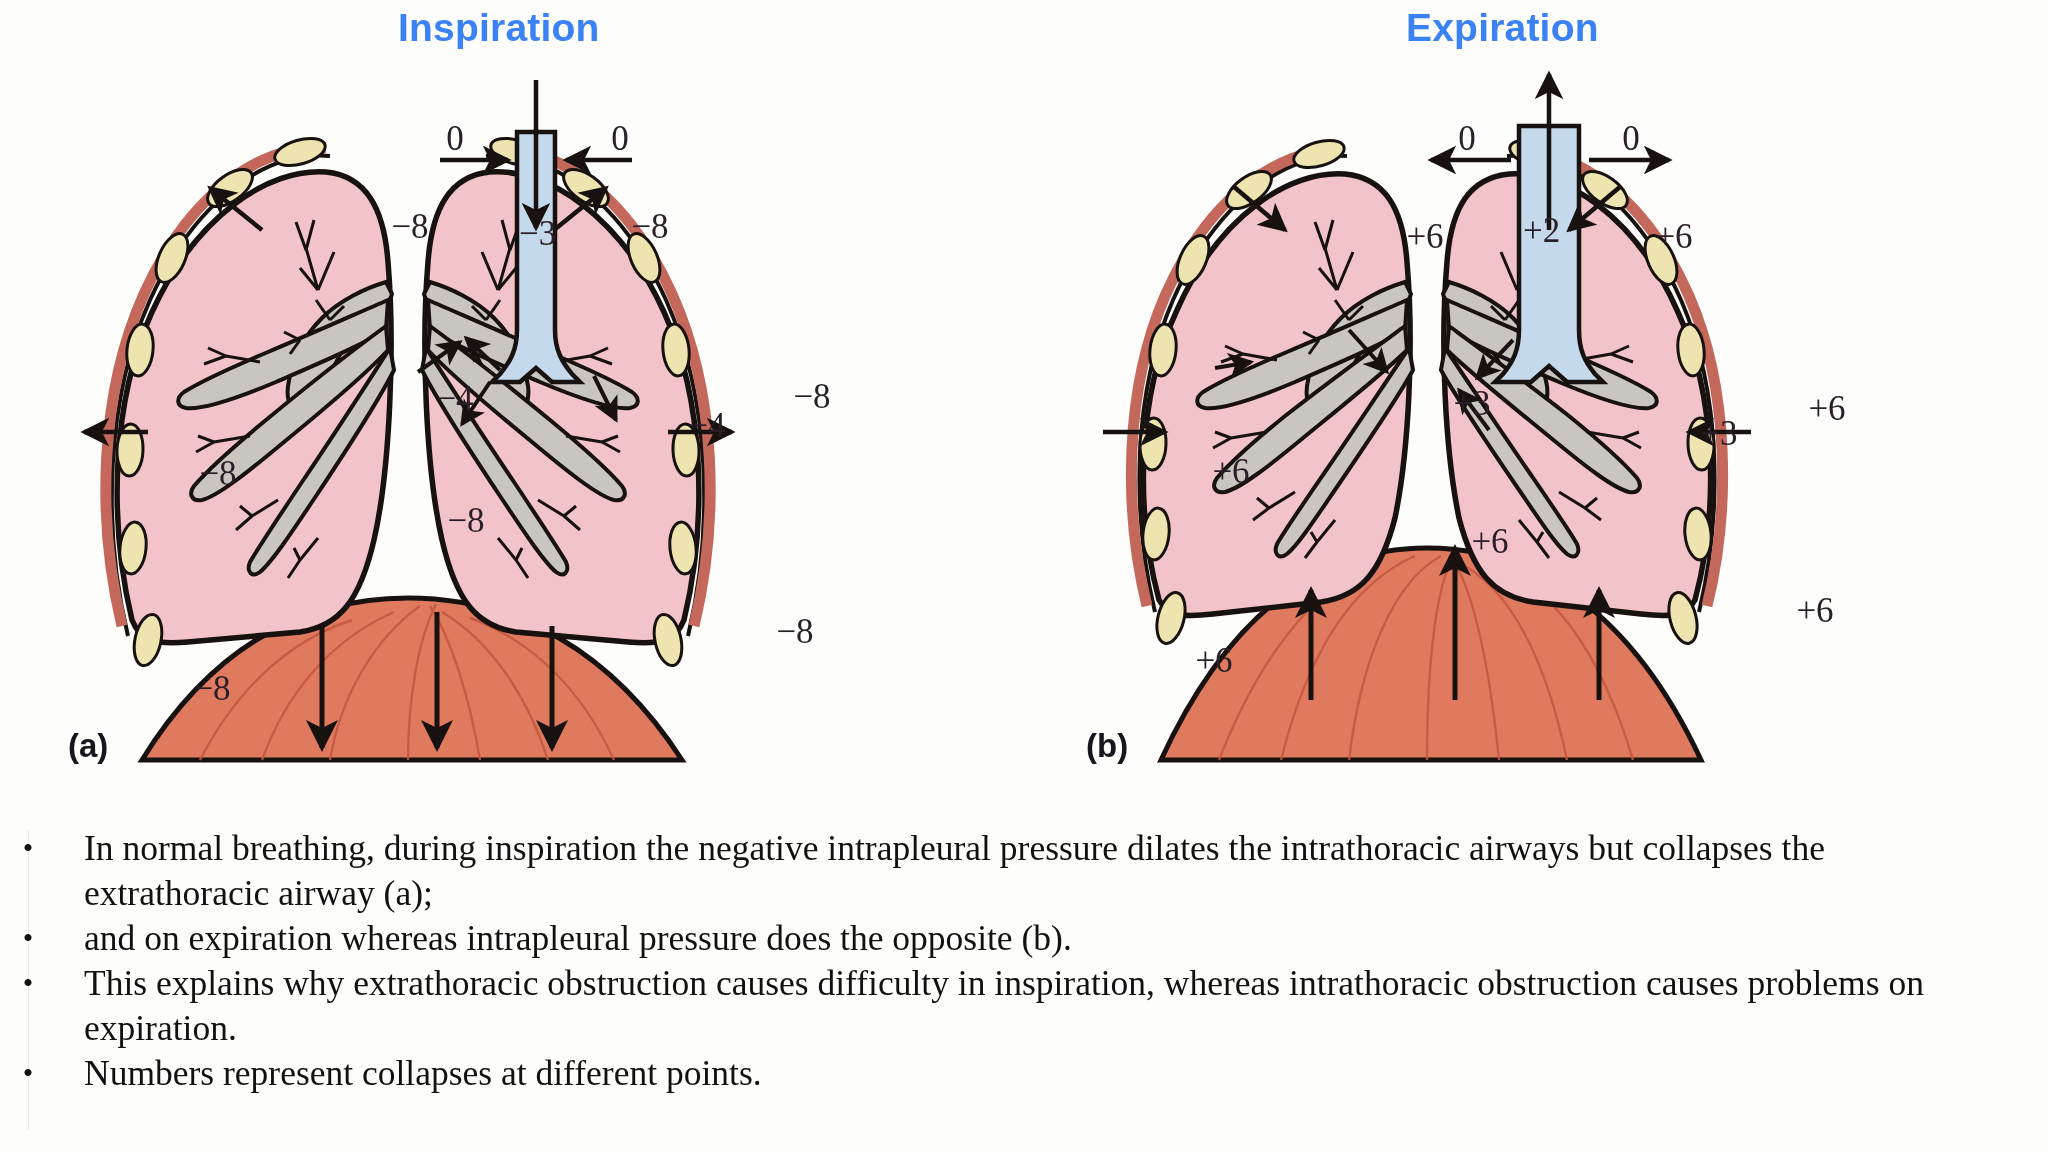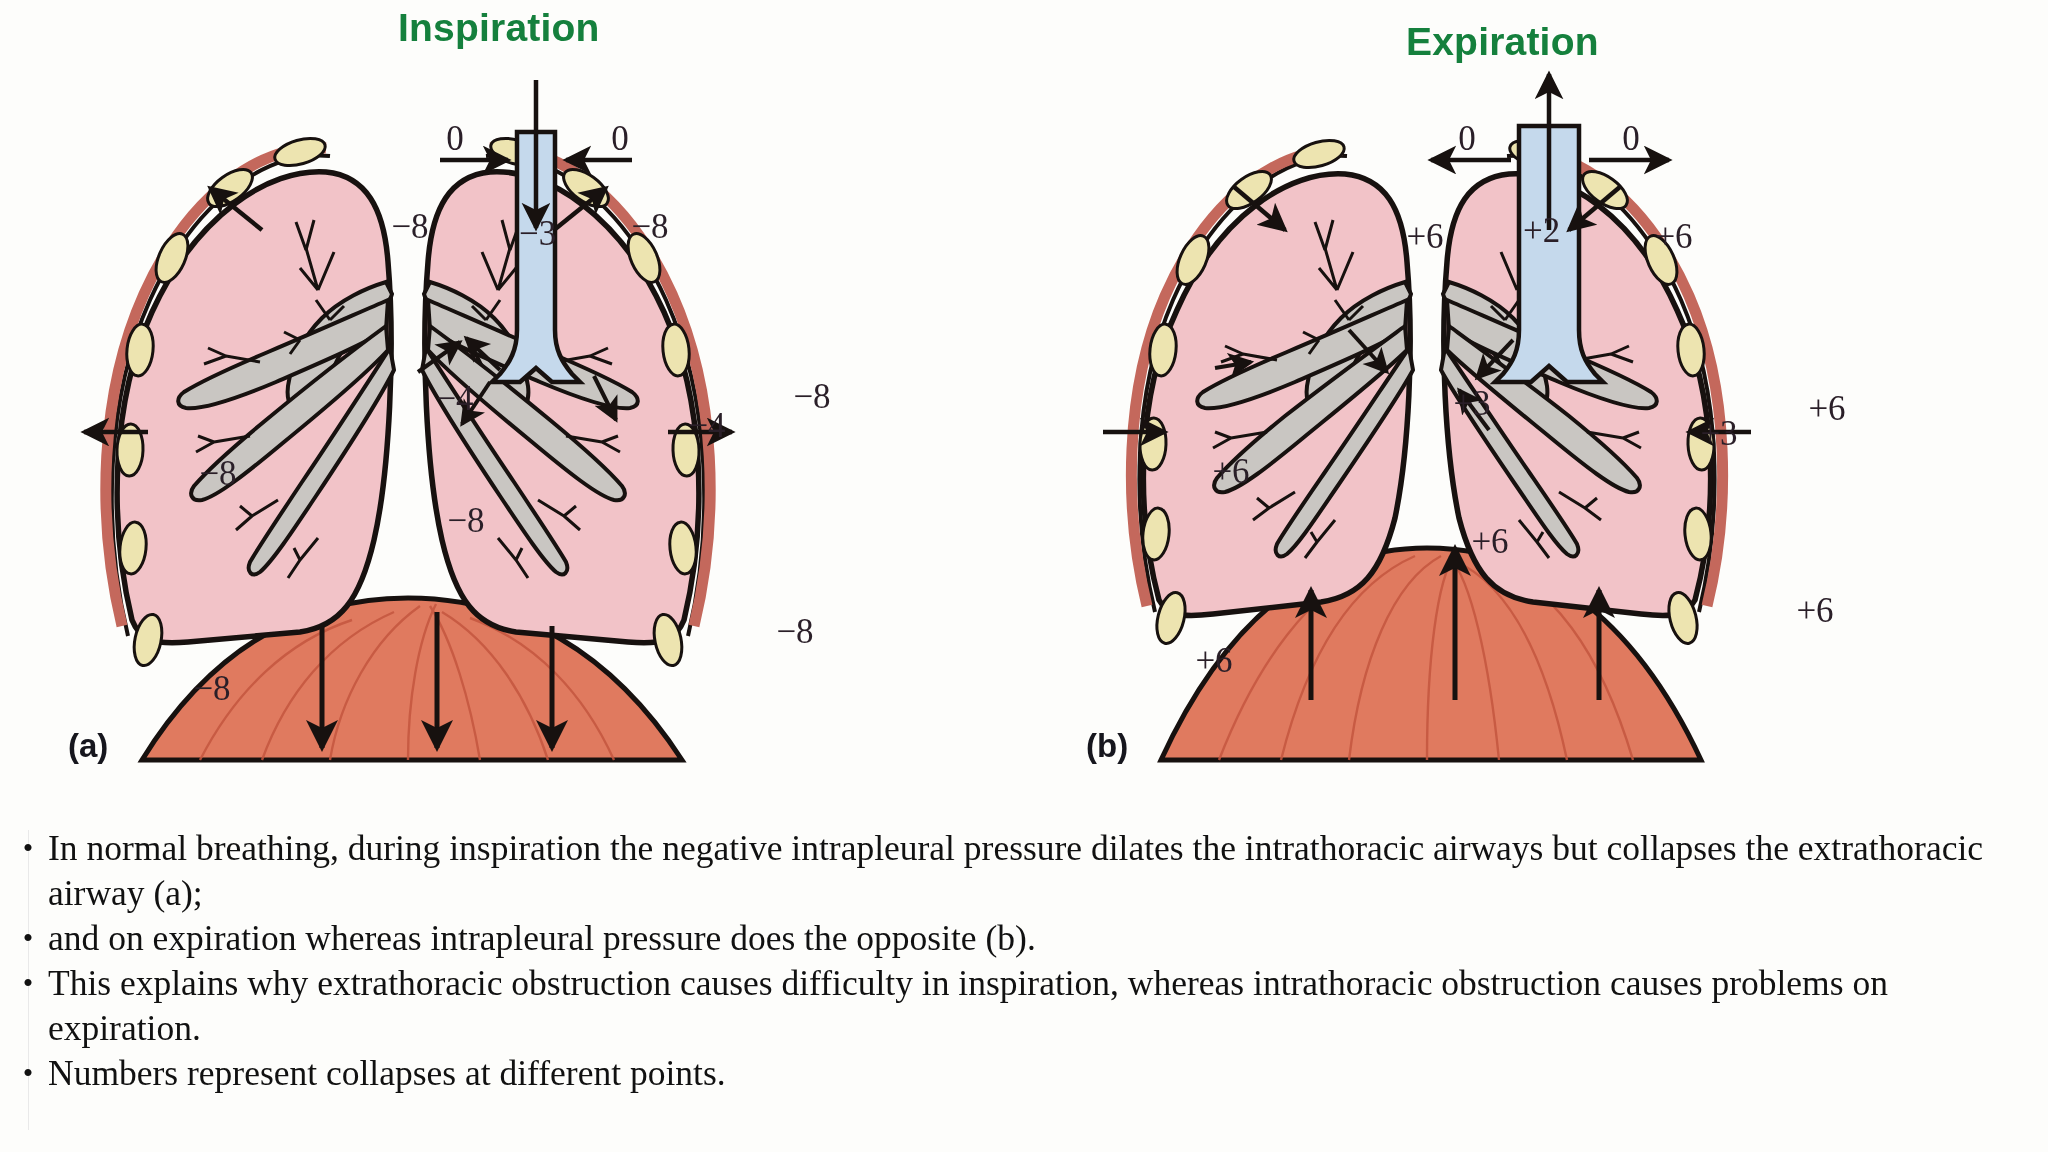--- a/index.html
+++ b/index.html
@@ -24,26 +24,26 @@
     position: absolute;
     left: 0; top: 0;
     width: 2048px;
     height: 820px;
   }
   .panel-title {
     position: absolute;
     font-family: "Liberation Sans", sans-serif;
     font-weight: bold;
     font-size: 39px;
-    color: #15803d;
+    color: #3b82f6;
     letter-spacing: 0.2px;
     white-space: nowrap;
   }
   #title-inspiration { left: 398px; top: 6px; }
-  #title-expiration  { left: 1406px; top: 6px; margin-top: 14px; }
+  #title-expiration  { left: 1406px; top: 6px; }
 
   .panel-letter {
     position: absolute;
     font-family: "Liberation Sans", sans-serif;
     font-weight: bold;
     font-size: 33px;
     color: #16161d;
   }
   #letter-a { left: 68px; top: 727px; }
   #letter-b { left: 1086px; top: 727px; }
@@ -71,20 +71,21 @@
     width: 40px;
     min-width: 40px;
     text-align: center;
     font-size: 30px;
     line-height: 1.45;
     color: #111111;
   }
   .bullet-text {
     flex: 1;
     padding-right: 40px;
+    margin-left: 36px;
   }
   .divider-left {
     position: absolute;
     left: 28px;
     top: 830px;
     width: 1px;
     height: 300px;
     background: #e9e9e9;
   }
 </style>

